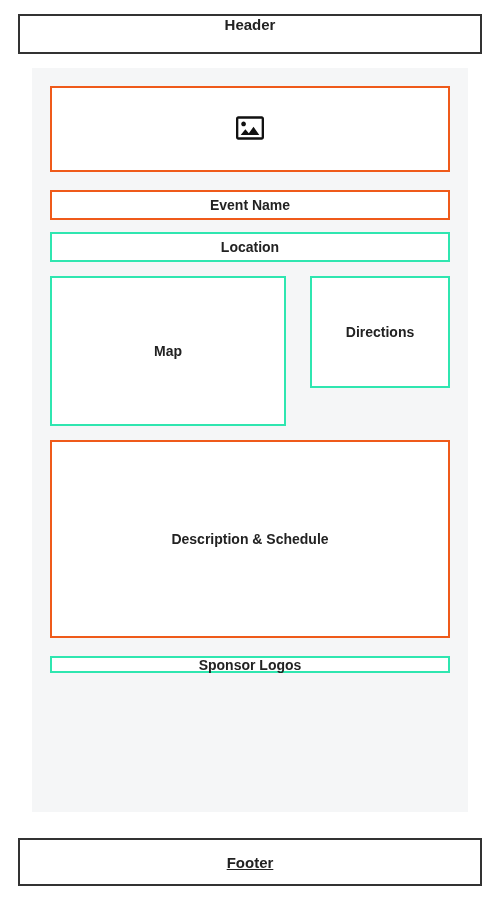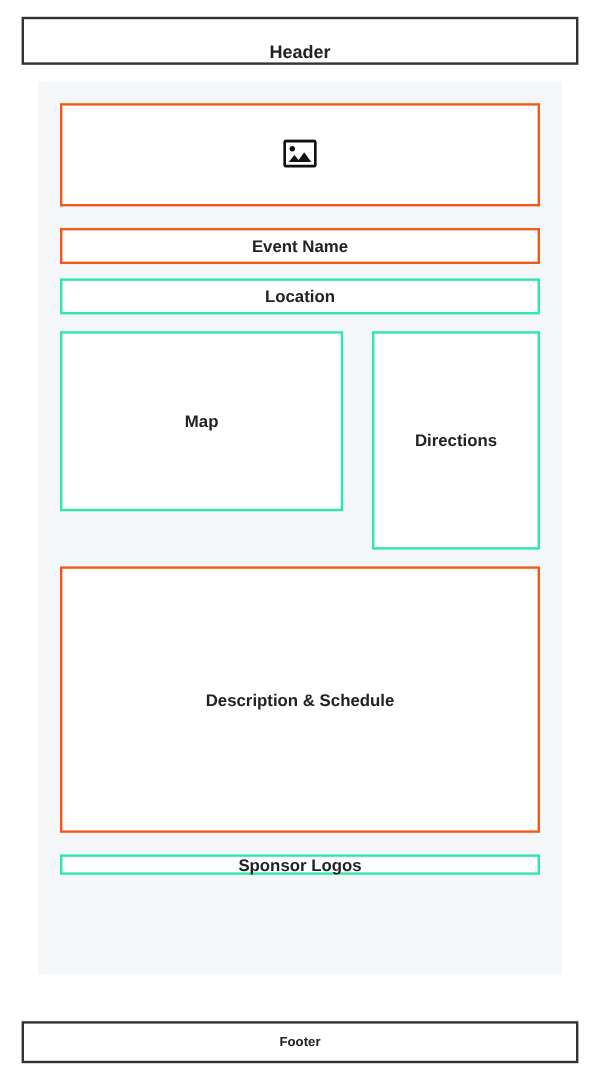--- a/index.html
+++ b/index.html
@@ -15,21 +15,21 @@
       position: relative;
     }
     .header-box {
       position: absolute;
       top: 14px;
       left: 18px;
       right: 18px;
       height: 40px;
       border: 2px solid #333;
       display: flex;
-      align-items: flex-end;
+      align-items: flex-start;
       justify-content: center;
       font-weight: 700;
       font-size: 15px;
       color: #222;
       background: #fff;
     }
     .main-area {
       position: absolute;
       top: 68px;
       bottom: 88px;
@@ -70,44 +70,45 @@
       flex: 1;
       height: 30px;
     }
     .map-box {
       flex: 0 0 59%;
       height: 150px;
       justify-content: center;
     }
     .directions-box {
       flex: 1;
-      height: 182px;
+      height: 112px;
     }
     .description {
-      height: 222px;
+      height: 198px;
       margin-bottom: 18px;
     }
     .sponsors {
       height: 17px;
       margin-bottom: 0;
     }
     .footer-box {
       position: absolute;
       bottom: 14px;
       left: 18px;
       right: 18px;
-      height: 35px;
+      height: 48px;
       border: 2px solid #333;
       display: flex;
       align-items: center;
       justify-content: center;
       font-weight: 700;
-      font-size: 11px;
+      font-size: 15px;
       color: #222;
       background: #fff;
+      text-decoration: underline;
     }
     .image-icon svg {
       width: 28px;
       height: 24px;
       fill: #111;
     }
   </style>
 </head>
 <body>
 

